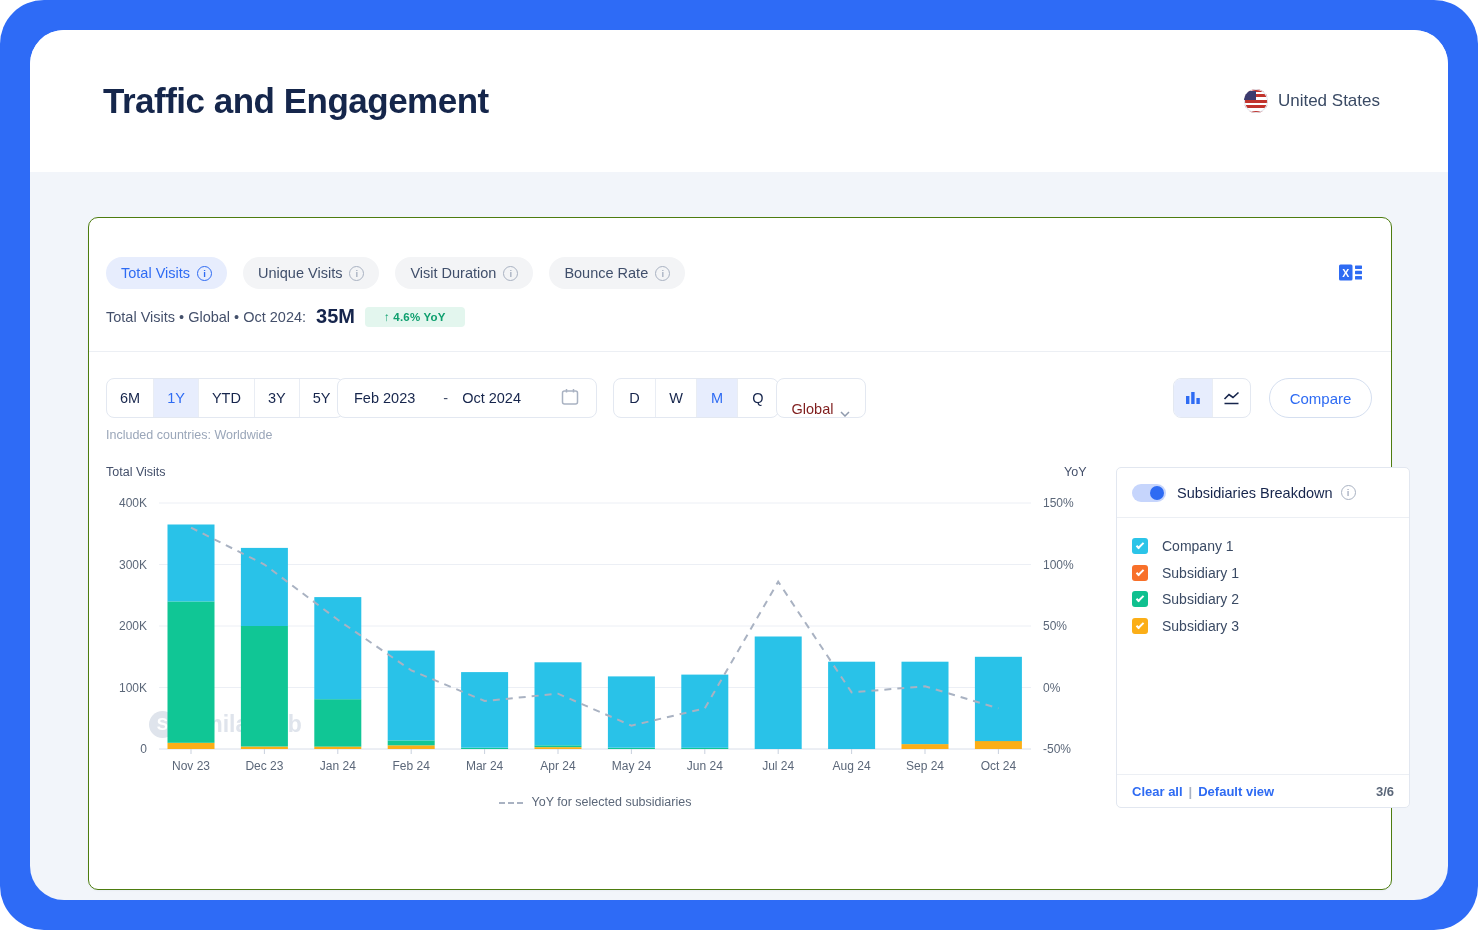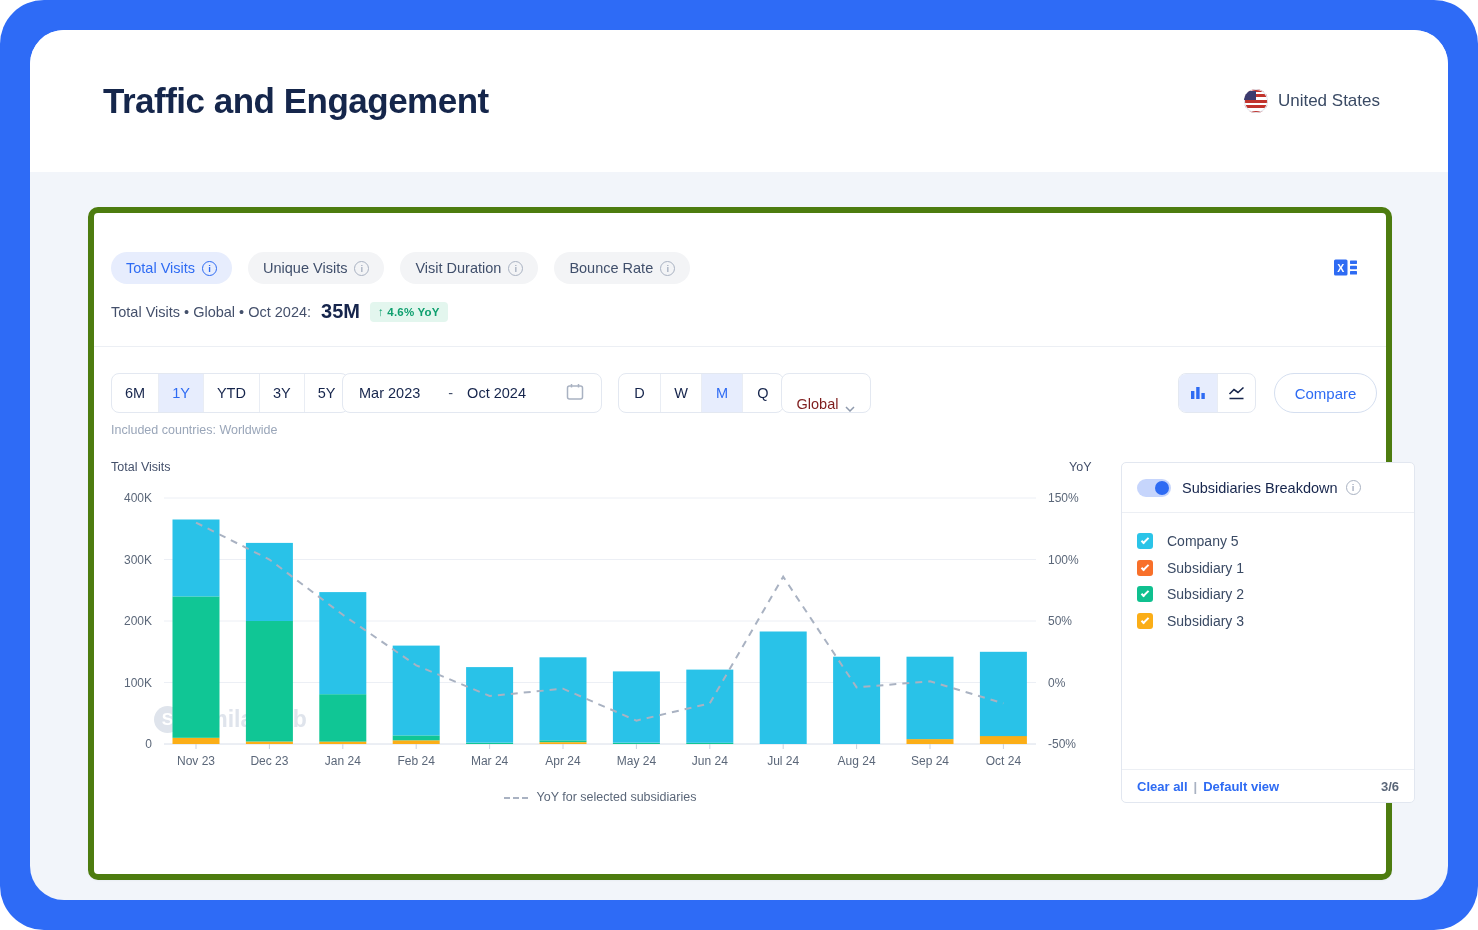--- a/index.html
+++ b/index.html
@@ -14,41 +14,41 @@
   .header { position:absolute; left:0; top:0; width:100%; height:142px; background:#fff;
             display:flex; align-items:center; }
   .title { margin-left:73px; font-size:35px; font-weight:600; color:#15264B; letter-spacing:-0.5px;text-align:center; }
   .country { position:absolute; right:68px; display:flex; align-items:center; gap:10px;
              font-size:17px; color:#3A4A64;text-align:center; }
   .flag { width:24px; height:24px; border-radius:50%; overflow:hidden; position:relative;
           background:repeating-linear-gradient(#C1332C 0 2.7px, #fff 2.7px 5.4px); box-shadow:0 0 0 1px #E3E7EF inset;}
   .flag::before { content:""; position:absolute; left:0; top:2px; width:12px; height:9px; background:#3C3B6E; }
 
   
-  .card { position:absolute; left:58px; top:177px; width:1304px; height:673px; background:#fff;
-          border:6px solid #4d7c0f; border-radius:10px; box-shadow:0 1px 2px rgba(20,40,80,.04); }
+  .card { position:absolute; left:58px; top:187px; width:1304px; height:673px; background:#fff;
+          border:1px solid #4d7c0f; border-radius:10px; box-shadow:0 1px 2px rgba(20,40,80,.04); }
 
   
   .pills { position:absolute; left:17px; top:39px; display:flex; gap:16px; }
   .pill { height:32px; padding:0 15px; border-radius:16px; background:#F3F4F6; color:#404F6B;
           display:inline-flex; align-items:center; gap:7px; font-size:14.5px; cursor:pointer; }
   .pill.active { background:#E7EDFD; color:#2E6BF3; font-weight:500; }
   .info { width:15px; height:15px; border:1px solid #A9B2C2; color:#A9B2C2; border-radius:50%;
           font-size:9.5px; font-weight:700; line-height:13px; text-align:center; display:inline-block;
           font-style:normal; }
   .pill.active .info { border-color:#2E6BF3; color:#2E6BF3; }
 
   .excel-btn { position:absolute; right:28px; top:44px; cursor:pointer; }
 
   
   .summary { position:absolute; left:17px; top:87px; display:flex; align-items:center; gap:10px; }
   .summary .lbl { font-size:14.5px; color:#44506B; }
   .summary .val { font-size:20px; font-weight:700; color:#16254C; }
   .badge { background:#E3F6EE; color:#0E9F6E; font-size:11.5px; font-weight:600;
-           padding:4px 8px; border-radius:4px; letter-spacing:0.2px; }
+           padding:4px 19px; border-radius:4px; letter-spacing:0.2px; }
 
   .divider1 { position:absolute; left:0; top:133px; width:100%; height:1px; background:#ECEFF4; }
 
   
   .controls { position:absolute; left:0; top:160px; width:100%; height:40px; }
   .seg { position:absolute; top:0; height:40px; display:flex; background:#fff;
          border:1px solid #E3E8F1; border-radius:8px; overflow:hidden; }
   .seg .cell { padding:0 13px; min-width:41px; display:flex; align-items:center; justify-content:center;
                font-size:14.5px; color:#16254C; border-left:1px solid #E9EDF4; cursor:pointer; }
   .seg .cell:first-child { border-left:none; }
@@ -173,21 +173,21 @@
         <div class="controls">
           <div class="seg seg-ranges">
             <div class="cell">6M</div>
             <div class="cell active">1Y</div>
             <div class="cell">YTD</div>
             <div class="cell">3Y</div>
             <div class="cell">5Y</div>
           </div>
 
           <div class="datepicker">
-            <span>Mar 2023</span>
+            <span>Feb 2023</span>
             <span class="sep">-</span>
             <span>Oct 2024</span>
             <span class="cal">
               <svg width="20" height="20" viewBox="0 0 20 20" fill="none" stroke="#A9B2C2" stroke-width="1.5">
                 <rect x="2.5" y="4" width="15" height="13" rx="2"></rect>
                 <line x1="6.5" y1="2" x2="6.5" y2="5.5"></line>
                 <line x1="13.5" y1="2" x2="13.5" y2="5.5"></line>
               </svg>
             </span>
           </div>
@@ -316,21 +316,21 @@
                 <div class="knob"></div>
               </div>
             <span class="plabel">Subsidiaries Breakdown</span>
             <i class="info">i</i>
           </div>
           <div class="plist">
             <div class="item">
               <span class="cbox" style="background-color: rgb(43, 196, 232);">
                   <span class="chk"></span>
                 </span>
-              <span class="ilabel">Company 5</span>
+              <span class="ilabel">Company 1</span>
             </div>
             <div class="item">
               <span class="cbox" style="background-color: rgb(248, 112, 42);">
                   <span class="chk"></span>
                 </span>
               <span class="ilabel">Subsidiary 1</span>
             </div>
             <div class="item">
               <span class="cbox" style="background-color: rgb(15, 192, 143);">
                   <span class="chk"></span>

